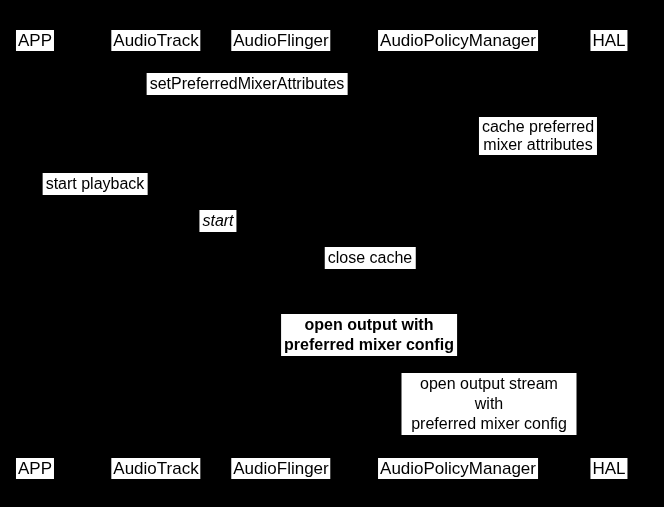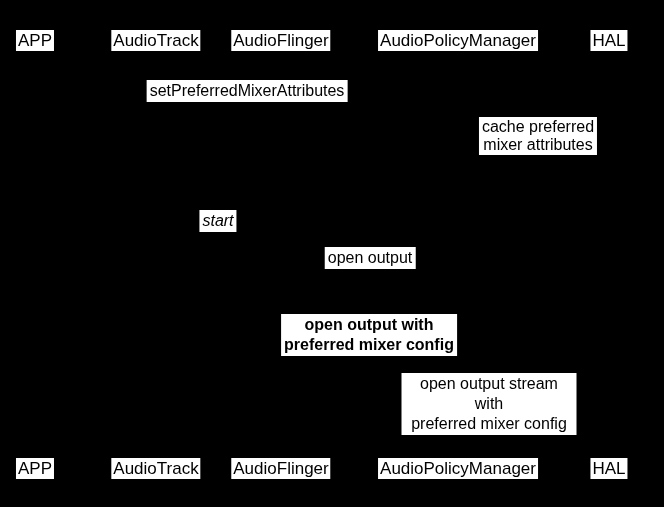--- a/index.html
+++ b/index.html
@@ -37,25 +37,26 @@
 <body>
 
 <div class="stage">
 
   <div class="label participant" style="left:35px;  top:30px;">APP</div>
   <div class="label participant" style="left:156px; top:30px;">AudioTrack</div>
   <div class="label participant" style="left:281px; top:30px;">AudioFlinger</div>
   <div class="label participant" style="left:458px; top:30px;">AudioPolicyManager</div>
   <div class="label participant" style="left:609px; top:30px;">HAL</div>
 
-  <div class="label" style="left:247px; top:73px;margin-top:7px;">setPreferredMixerAttributes</div>
+  <div class="label" style="left:247px; top:73px;">setPreferredMixerAttributes</div>
   <div class="label" style="left:538px; top:117px; line-height:18px;">cache preferred
 mixer attributes</div>
+  <div class="label" style="left:95px;  top:173px;">start playback</div>
   <div class="label" style="left:218px; top:210px;font-style:italic;">start</div>
-  <div class="label" style="left:370px; top:247px;">open output</div>
+  <div class="label" style="left:370px; top:247px;">close cache</div>
   <div class="label" style="left:369px; top:314px;font-weight:bold;">open output with
 preferred mixer config</div>
   <div class="label" style="left:445px; top:373px;margin-left:44px;">open output stream with
 preferred mixer config</div>
 
   <div class="label participant" style="left:35px;  top:458px;">APP</div>
   <div class="label participant" style="left:156px; top:458px;">AudioTrack</div>
   <div class="label participant" style="left:281px; top:458px;">AudioFlinger</div>
   <div class="label participant" style="left:458px; top:458px;">AudioPolicyManager</div>
   <div class="label participant" style="left:609px; top:458px;">HAL</div>

